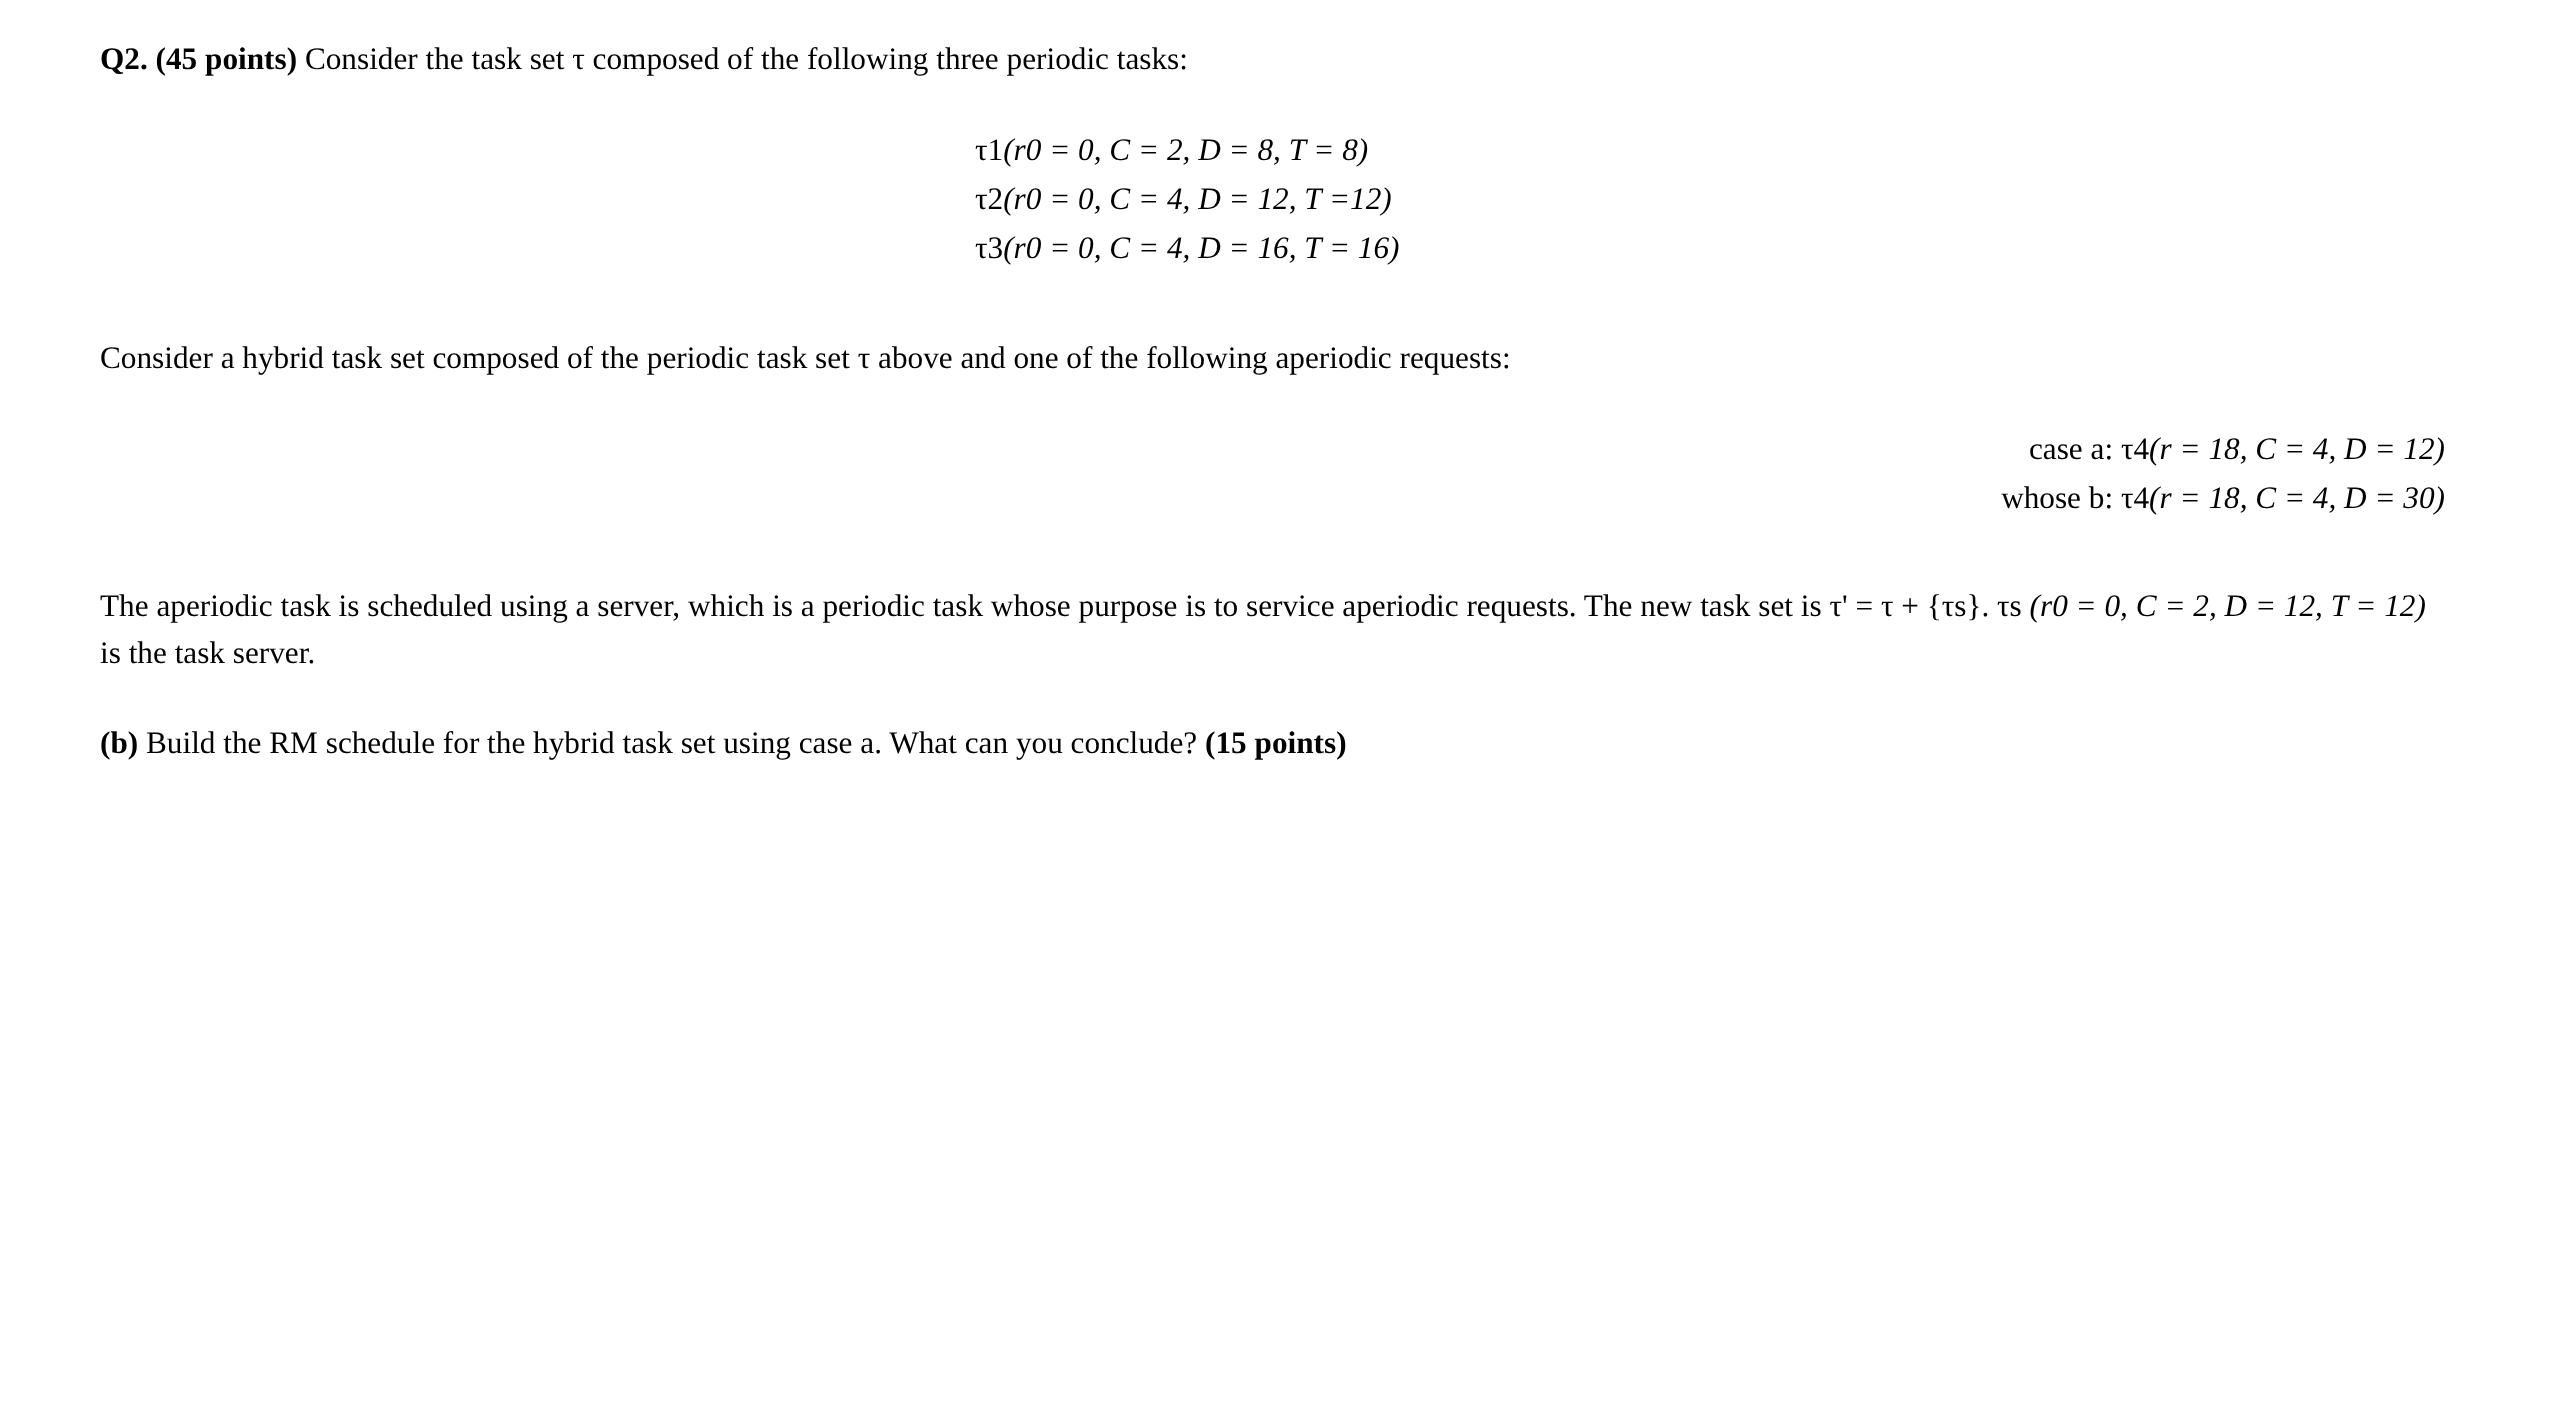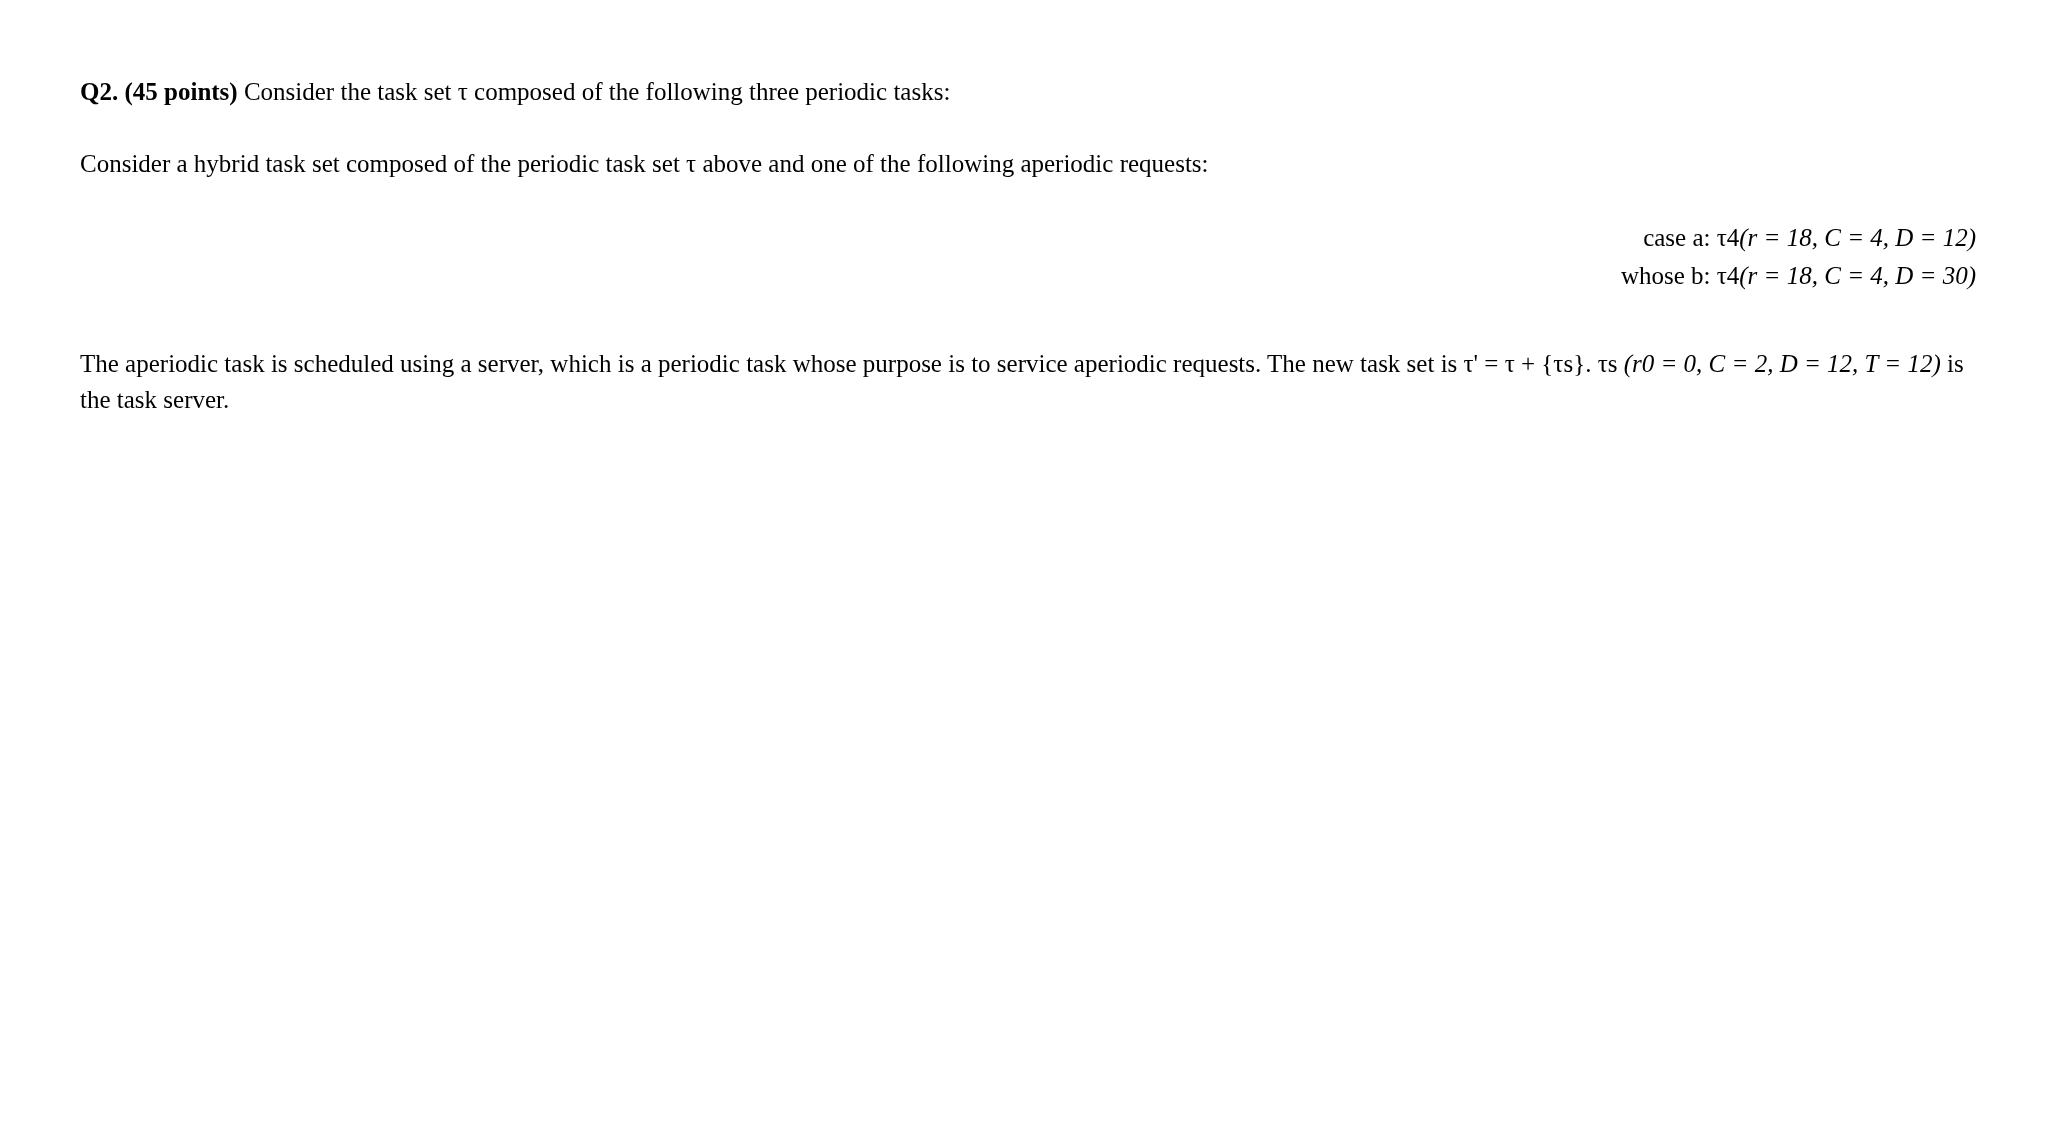--- a/index.html
+++ b/index.html
@@ -7,23 +7,22 @@
     padding: 0;
     background: #ffffff;
     font-family: "Times New Roman", Times, serif;
     font-size: 25px;
     color: #000000;
     width: 2046px;
     height: 1135px;
     box-sizing: border-box;
   }
   .doc {
-    padding: 30px 70px 30px 80px;
+    padding: 30px 90px 30px 80px;
     line-height: 1.45;
-    margin-top: 44px;
   }
   .q-header {
     margin-bottom: 36px;
   }
   .bold { font-weight: bold; }
   .italic { font-style: italic; }
   .task-block {
     margin: 10px 0 50px 0;
     text-align: left;
     padding-left: 700px;
@@ -49,32 +48,46 @@
 <body>
 
 <div class="doc">
 
   <div class="q-header">
     <span class="bold">Q2.</span>
     <span class="bold">(45 points)</span>
     <span>Consider the task set τ composed of the following three periodic tasks:</span>
   </div>
 
+  <div class="task-block">
+    <div>
+      <span>τ1</span><span class="italic">(r0 = 0, C = 2, D = 8,  T = 8)</span>
+    </div>
+    <div>
+      <span>τ2</span><span class="italic">(r0 = 0, C = 4, D = 12,  T =12)</span>
+    </div>
+    <div>
+      <span>τ3</span><span class="italic">(r0 = 0, C = 4, D = 16,  T = 16)</span>
+    </div>
+  </div>
 
   <div class="para">Consider a hybrid task set composed of the periodic task set τ above and one of the following aperiodic requests:</div>
 
   <div class="case-block">
     <div>
       <span>case a: </span><span>τ4</span><span class="italic">(r = 18, C = 4, D = 12)</span>
     </div>
     <div>
       <span>whose b: </span><span>τ4</span><span class="italic">(r = 18, C = 4, D = 30)</span>
     </div>
   </div>
 
   <div class="para">
     <span>The aperiodic task is scheduled using a server, which is a periodic task whose purpose is to service aperiodic requests. The new task set is τ' = τ + {τs}. τs </span><span class="italic">(r0 = 0, C = 2, D = 12,  T = 12)</span><span> is the task server.</span>
   </div>
 
   <div class="subparts">
+    <div>
+      <span class="bold">(b)</span><span> Build the RM schedule for the hybrid task set using case a. What can you conclude? </span><span class="bold">(15 points)</span>
+    </div>
   </div>
 
 </div>
 
 </body></html>

